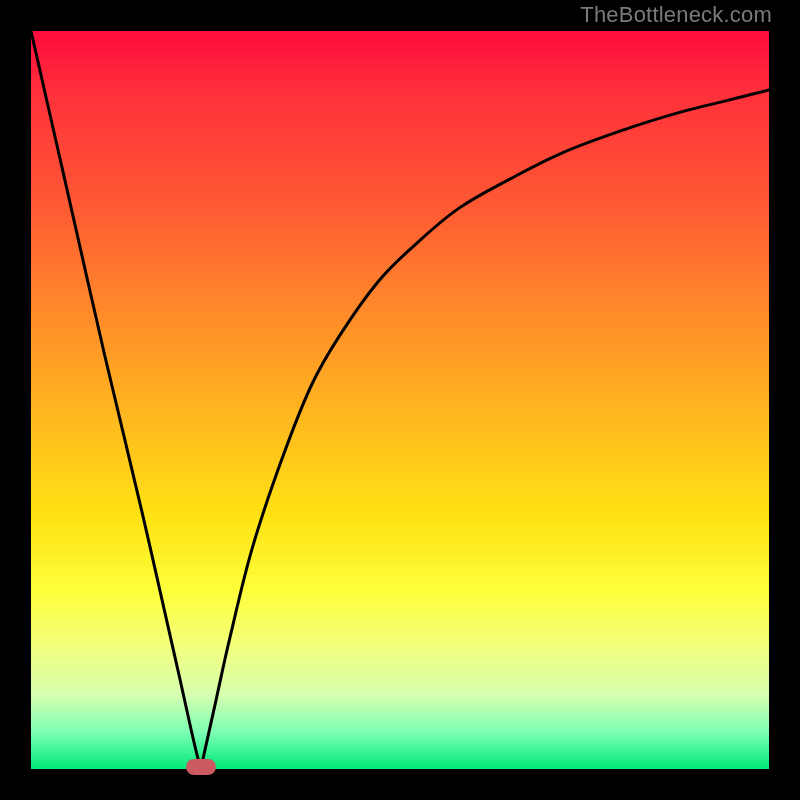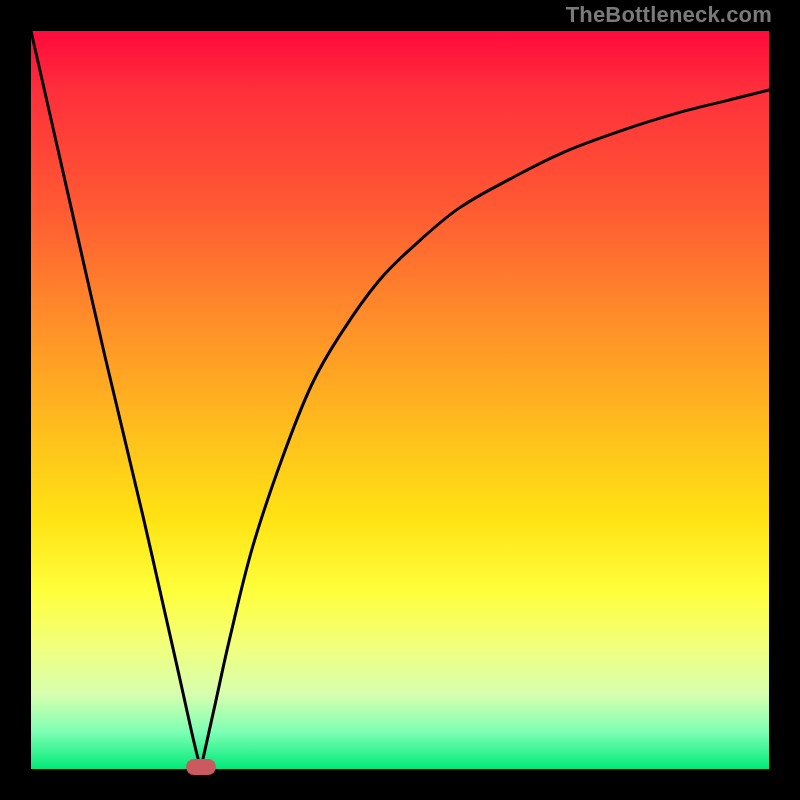--- a/index.html
+++ b/index.html
@@ -16,21 +16,21 @@
     width: 800px;
     height: 800px;
     background: #000;
   }
   .watermark {
     position: absolute;
     top: 2px;
     right: 28px;
     color: #7a7a7a;
     font-size: 22px;
-    font-weight: 700;
+    font-weight: 400;
     letter-spacing: 0.2px;
     z-index: 10;
   }
   .plot-area {
     position: absolute;
     left: 31px;
     top: 31px;
     width: 738px;
     height: 738px;
     

